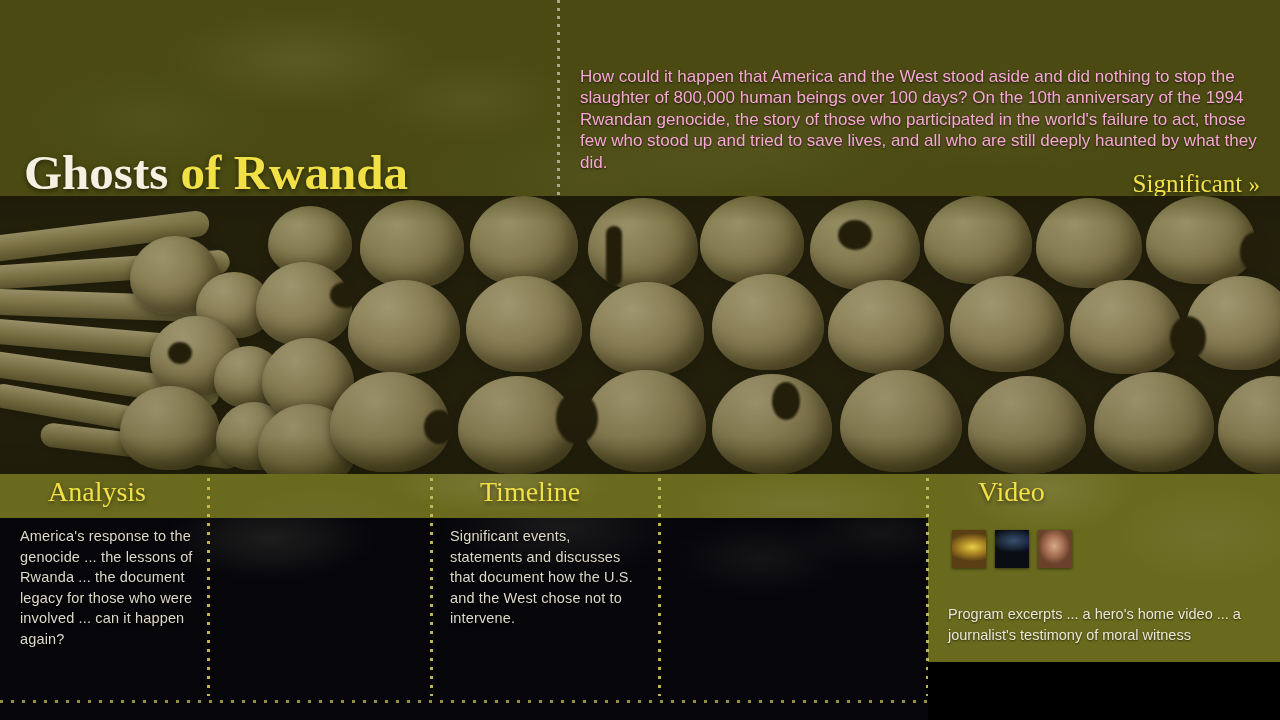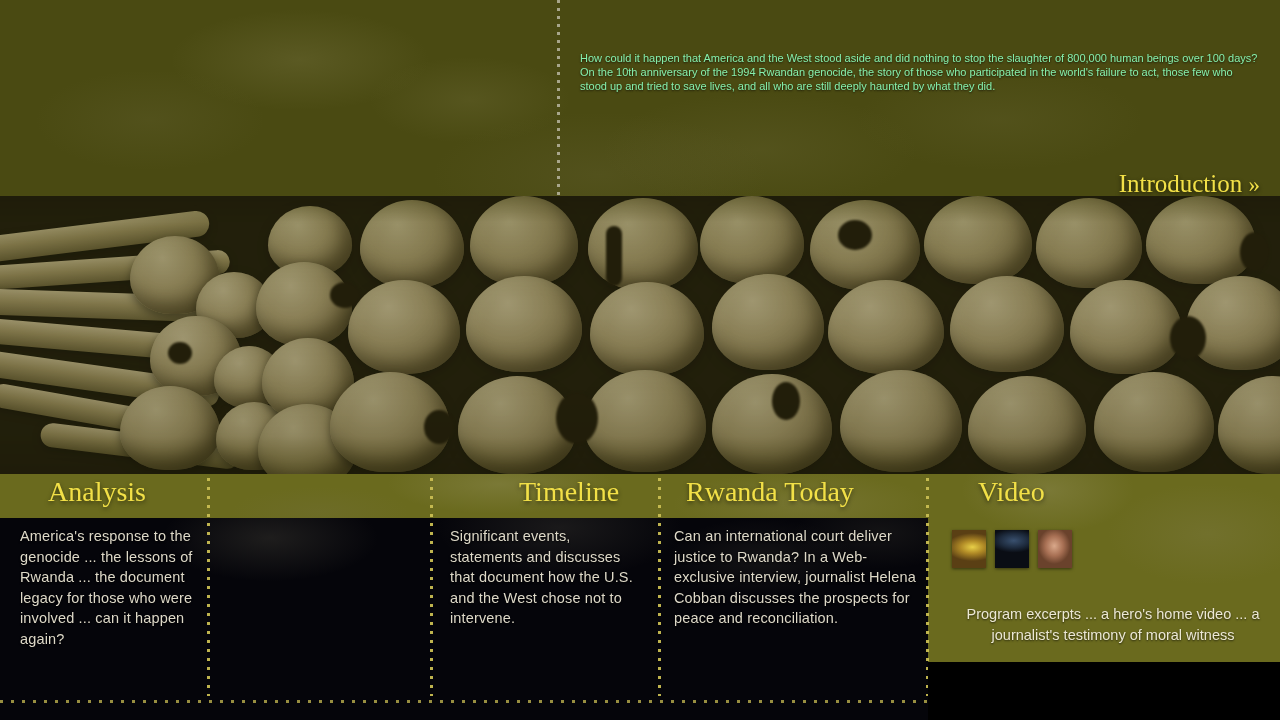--- a/index.html
+++ b/index.html
@@ -71,24 +71,24 @@
     font-size:49px;
     line-height:1;
     white-space:nowrap;
     text-shadow:0 2px 5px rgba(0,0,0,.55);
   }
   .site-title .t-ghosts { color:#f4f1e2; }
   .site-title .t-rest   { color:#f2e047; }
 
   
   .deck {
-    position:absolute; left:580px; top:52px; width:680px;
-    color:#86efac;
+    position:absolute; left:580px; top:66px; width:680px;
+    color:#f9a8d4;
     font-family:"Liberation Sans", sans-serif;
-    font-size:11px;
+    font-size:17px;
     line-height:1.26;
     text-shadow:0 1px 2px rgba(0,0,0,.7);
   }
 
   
   .intro-link {
     position:absolute; right:20px; top:171px;
     color:#f2e047;
     font-family:"Liberation Serif", serif;
     font-size:25px;
@@ -266,21 +266,20 @@
       radial-gradient(ellipse 16px 18px at 48% 42%, #d9a88a 0%, #a87054 55%, #6a422c 100%),
       linear-gradient(160deg, #5a4436 0%, #2a2018 70%, #140f0a 100%);
   }
   .video-desc {
     position:absolute; left:948px; top:604px; width:330px;
     color:#ece8d4;
     font-family:"Liberation Sans", sans-serif;
     font-size:14.5px;
     line-height:1.42;
     text-shadow:0 1px 2px rgba(0,0,0,.65);
-    text-align:center;
   }
   
   .video-black {
     position:absolute; left:928px; top:662px; width:352px; height:58px;
     background:#000;
   }
   
   .video-vdots {
     position:absolute; left:928px; top:478px; width:3px; height:218px;
     background-image:linear-gradient(to bottom, #c9bd52 0 3px, rgba(0,0,0,0) 3px 9px);
@@ -293,25 +292,28 @@
 <body>
 
 <div id="page">
 
   <div class="header-band">
     <div class="header-ghost"></div>
 
 
     <div class="header-vdots"></div>
 
+    <h1 class="site-title">
+      <span class="t-ghosts">Ghosts </span><span class="t-rest">of Rwanda</span>
+    </h1>
 
     <p class="deck">How could it happen that America and the West stood aside and did nothing to stop the slaughter of 800,000 human beings over 100 days? On the 10th anniversary of the 1994 Rwandan genocide, the story of those who participated in the world's failure to act, those few who stood up and tried to save lives, and all who are still deeply haunted by what they did.</p>
 
     <a class="intro-link" href="#">
-      <span>Introduction</span>
+      <span>Significant</span>
       <span class="chev">»</span>
     </a>
   </div>
 
   <div class="hero-photo">
     <div class="skull-field">
 
       <div class="bone" style="left:-30px; top:28px; width:240px; height:26px; transform:rotate(-7deg);"></div>
       <div class="bone" style="left:-20px; top:62px; width:250px; height:24px; transform:rotate(-4deg);"></div>
       <div class="bone" style="left:-30px; top:96px; width:230px; height:26px; transform:rotate(2deg);"></div>
@@ -389,29 +391,25 @@
 
       <div class="nav-col" style="left:0; width:209px;">
         <div class="nav-col-title" style="left:48px;">Analysis</div>
         <div class="nav-col-desc" style="left:20px; width:176px;">America's response to the genocide ... the lessons of Rwanda ... the document legacy for those who were involved ... can it happen again?</div>
       </div>
       <div class="nav-vdots" style="left:207px;"></div>
 
       <div class="nav-vdots" style="left:430px;"></div>
 
       <div class="nav-col" style="left:432px; width:228px;">
-        <div class="nav-col-title" style="left:48px;margin-left:39px;">Timeline</div>
+        <div class="nav-col-title" style="left:48px;">Timeline</div>
         <div class="nav-col-desc" style="left:18px; width:190px;">Significant events, statements and discusses that document how the U.S. and the West chose not to intervene.</div>
       </div>
       <div class="nav-vdots" style="left:658px;"></div>
 
-      <div class="nav-col" style="left:660px; width:268px;">
-        <div class="nav-col-title" style="left:26px;">Rwanda Today</div>
-        <div class="nav-col-desc" style="left:14px; width:244px;">Can an international court deliver justice to Rwanda? In a Web-exclusive interview, journalist Helena Cobban discusses the prospects for peace and reconciliation.</div>
-      </div>
 
       <div class="nav-col" style="left:956px; width:352px;">
         <div class="nav-col-title" style="left:22px;">Video</div>
       </div>
 
       <div class="nav-hdots"></div>
     </div>
 
     <div class="video-vdots" style="position:absolute; left:926px; top:4px;"></div>
   </div>

